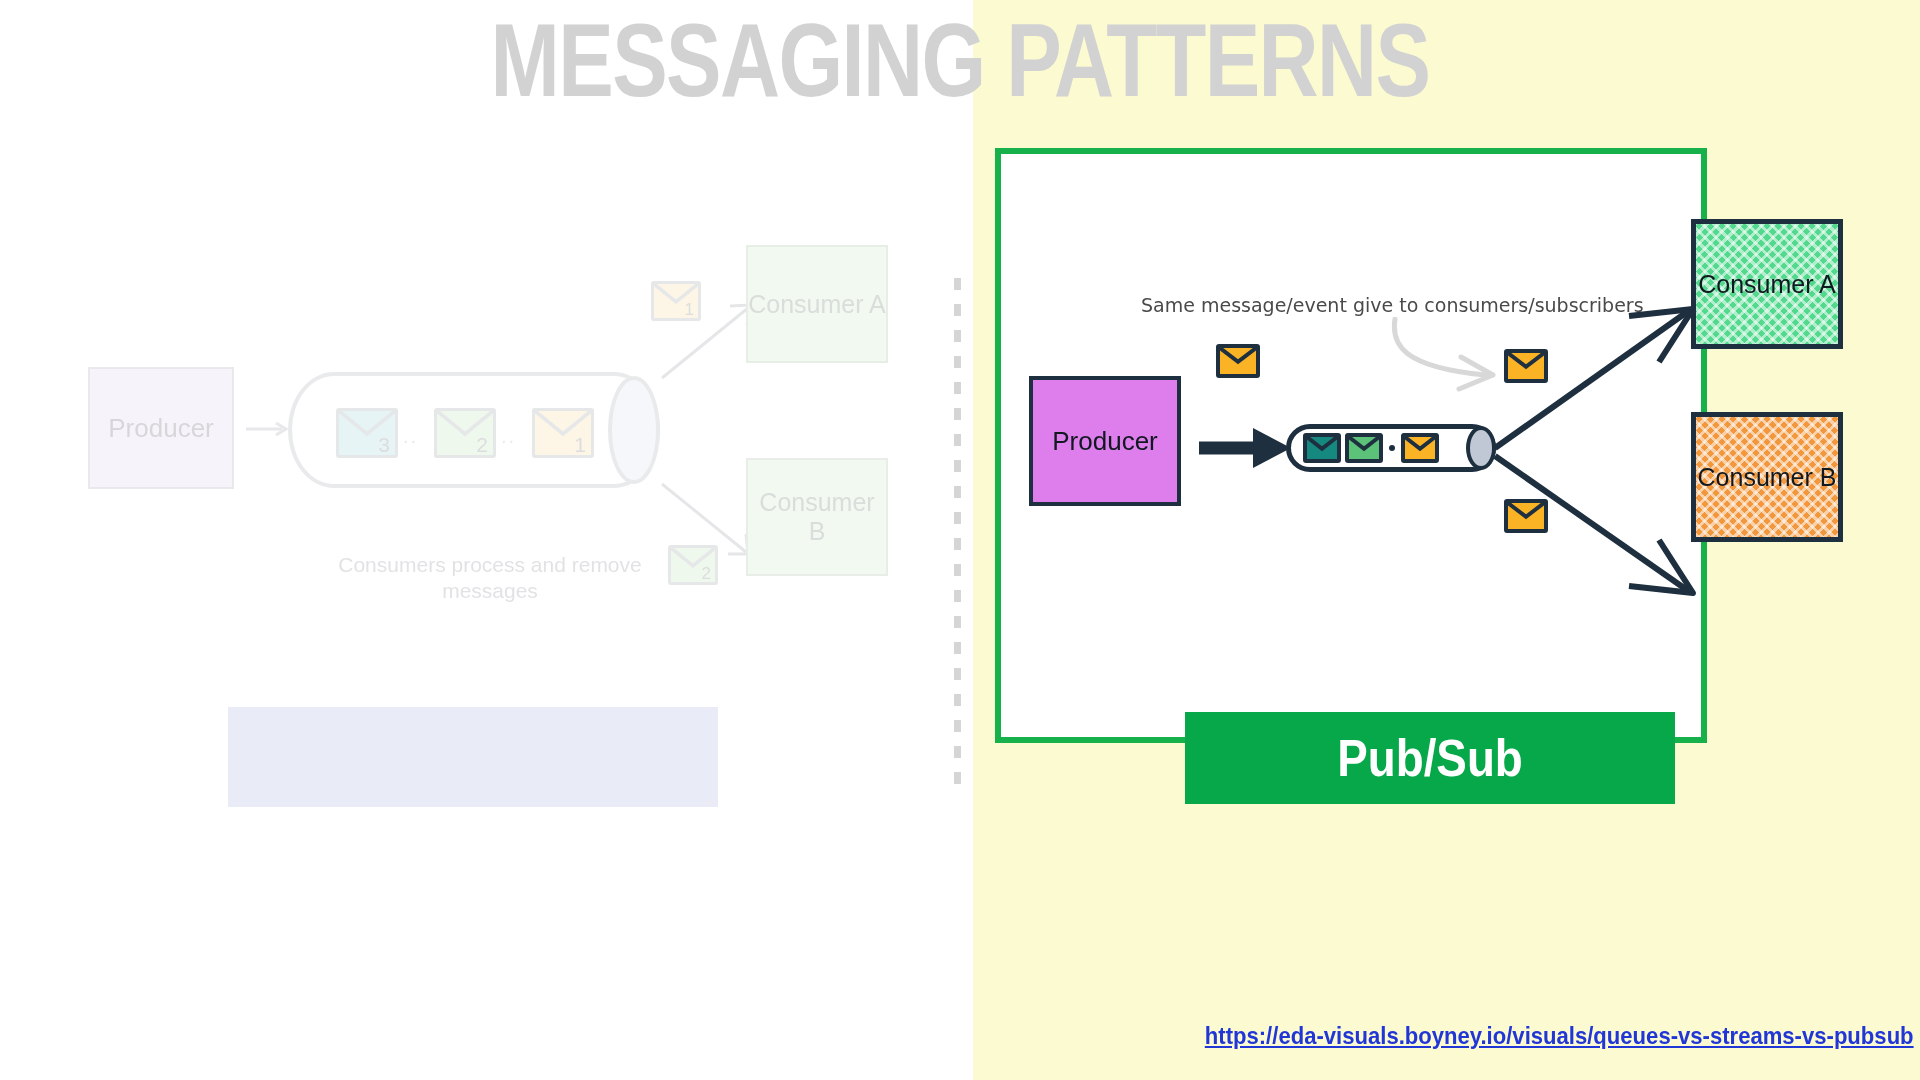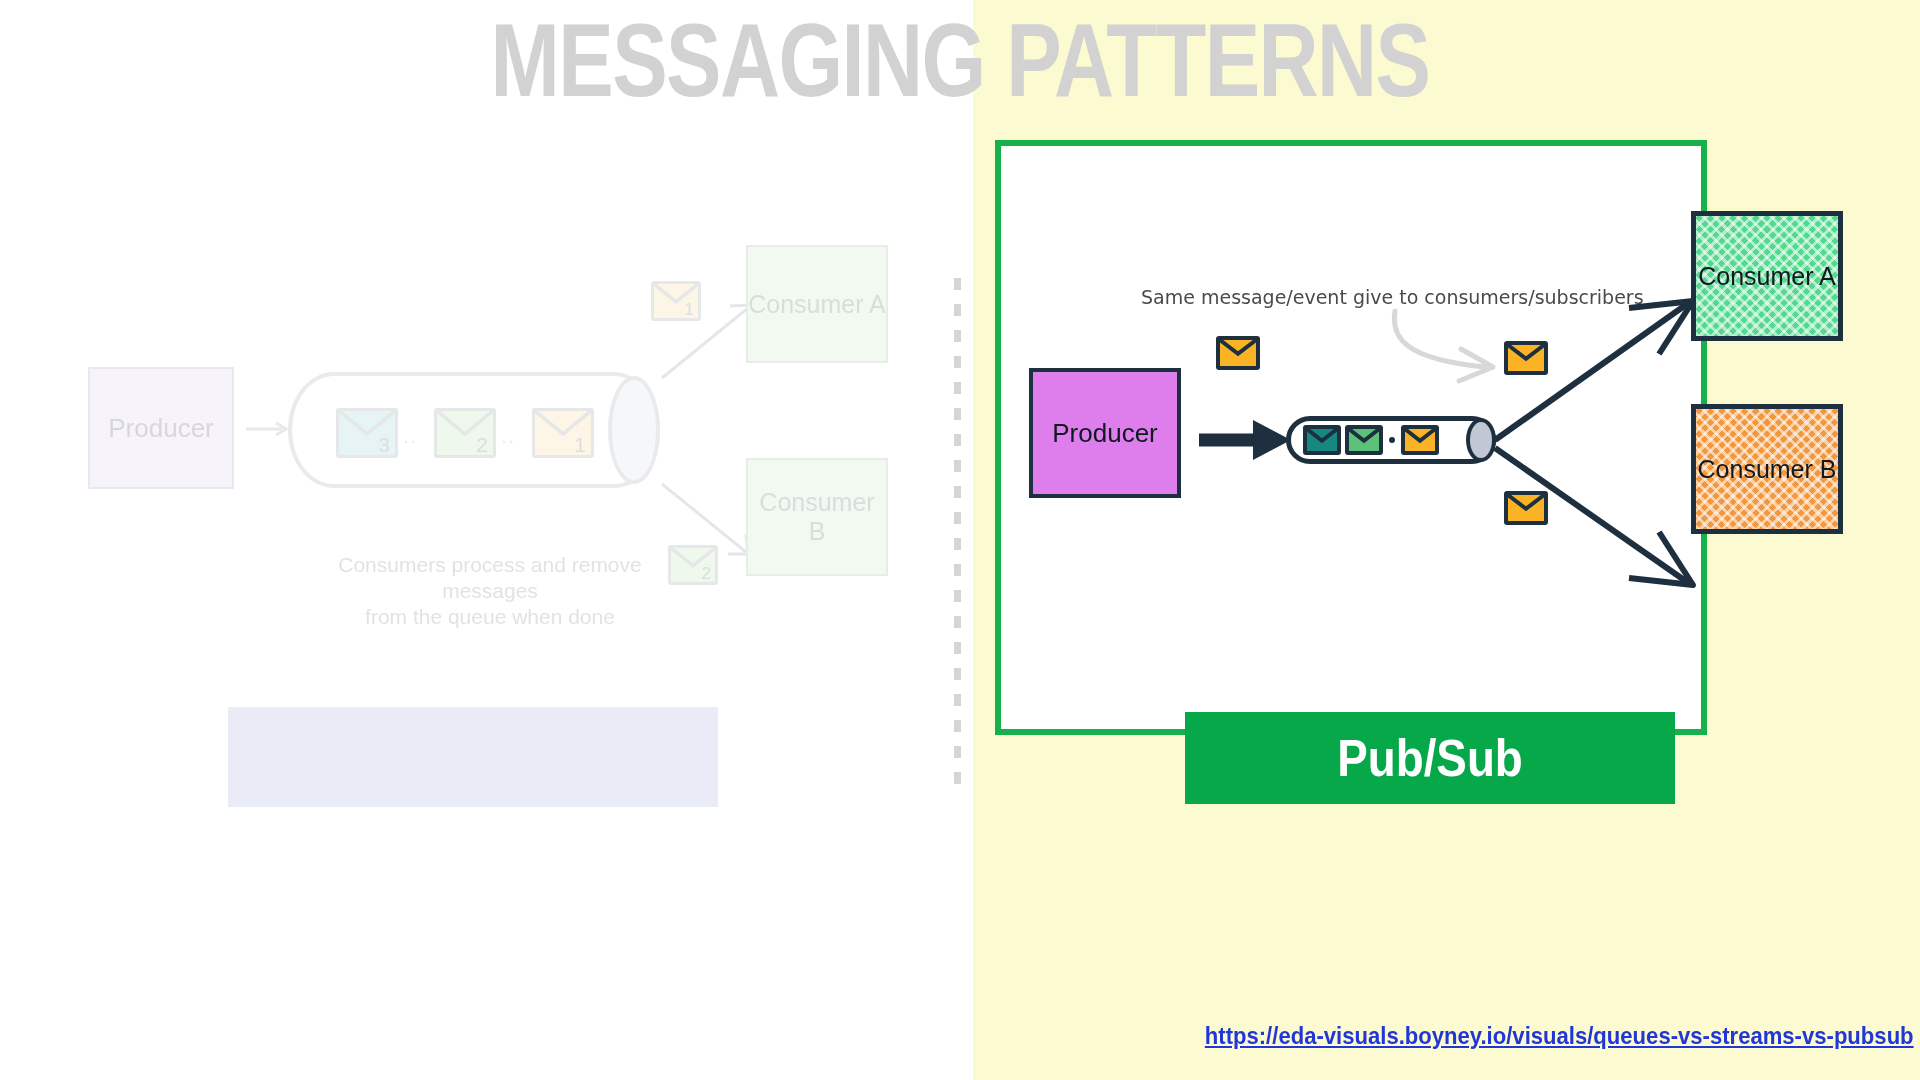--- a/index.html
+++ b/index.html
@@ -106,21 +106,21 @@
 
   .l-diag { position:absolute; }
 
   .l-banner {
     position:absolute; left:228px; top:707px; width:490px; height:100px;
     background:#B7BEE4;
   }
 
   
   #right-panel {
-    position:absolute; left:995px; top:140px; width:712px; height:595px;
+    position:absolute; left:995px; top:148px; width:712px; height:595px;
     background:#ffffff; border:6px solid #17B14B;
     z-index:3;
   }
 
   .r-annot {
     position:absolute; left:140px; top:140px; width:520px;
     font-family:"DejaVu Sans", sans-serif;
     font-size:19px; color:#4A4A4A;
     white-space:nowrap;
   }
@@ -245,21 +245,20 @@
 
   <div class="l-env e1">
     <svg class="flap" viewBox="0 0 62 50" preserveAspectRatio="none">
       <polyline points="0,0 31,26 62,0" fill="none" stroke="#AAB2B4" stroke-width="4"></polyline>
     </svg>
     <span class="num">1</span>
   </div>
 
   <div class="l-caption">
     <div>Consumers process and remove messages</div>
-    <div>from the queue when done</div>
   </div>
 
   <svg class="l-diag" style="left:660px; top:300px; width:100px; height:80px;" viewBox="0 0 100 80">
     <line x1="2" y1="78" x2="88" y2="8" stroke="#A8AFB4" stroke-width="3"></line>
     <polyline points="70,6 90,5 87,25" fill="none" stroke="#A8AFB4" stroke-width="3"></polyline>
   </svg>
 
   <svg class="l-diag" style="left:660px; top:480px; width:100px; height:80px;" viewBox="0 0 100 80">
     <line x1="2" y1="4" x2="86" y2="72" stroke="#A8AFB4" stroke-width="3"></line>
     <polyline points="68,74 88,74 86,54" fill="none" stroke="#A8AFB4" stroke-width="3"></polyline>

